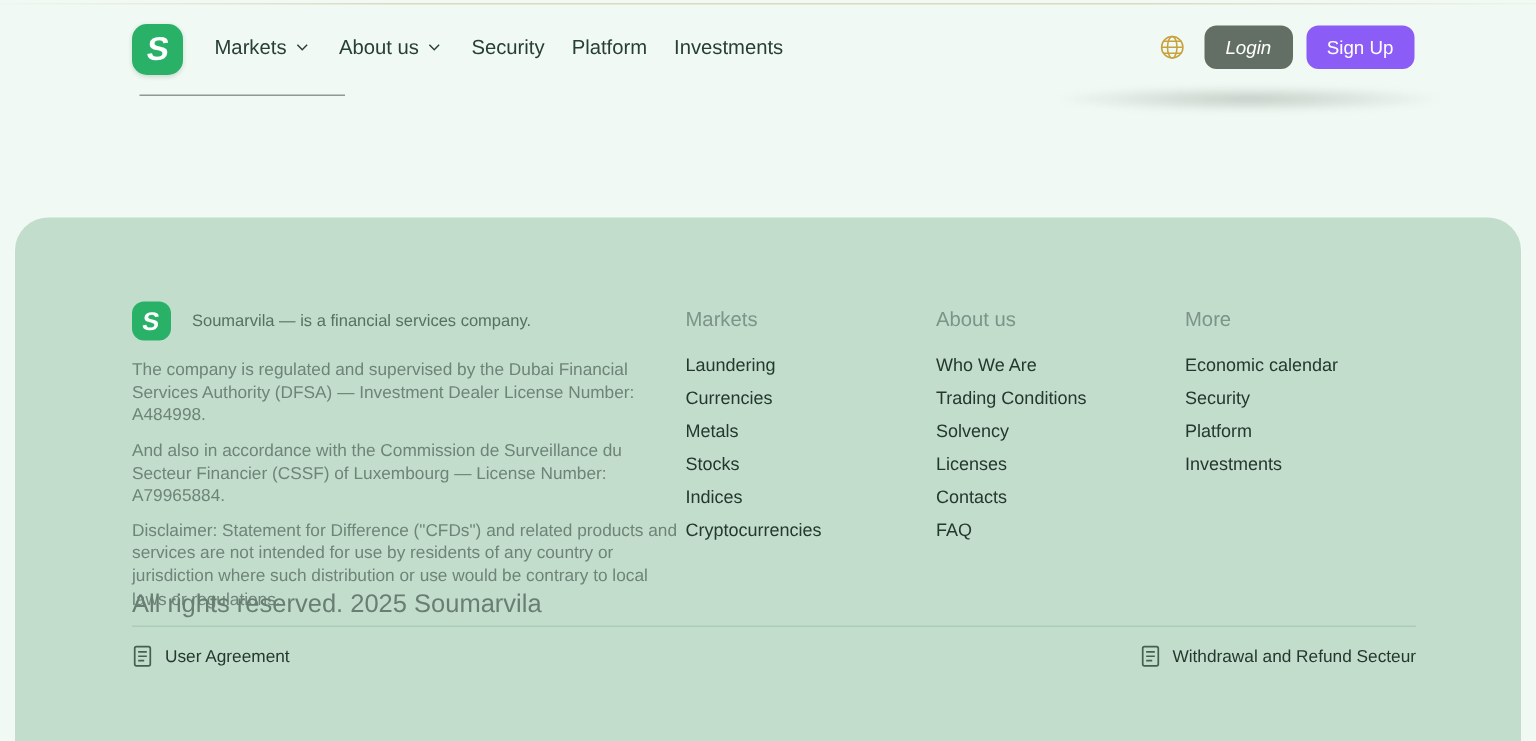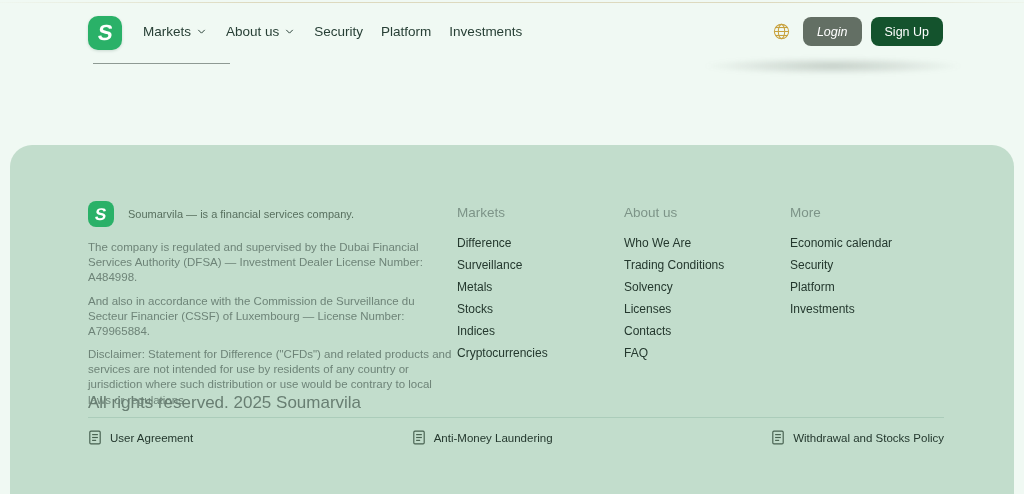--- a/index.html
+++ b/index.html
@@ -29,21 +29,21 @@
   .nav-item { display:flex; align-items:center; gap:4px; font-size:13.5px; color:#273f35; cursor:pointer; white-space:nowrap; }
   .chev { width:13px; height:13px; stroke:#273f35; stroke-width:1.8; fill:none; }
   .header-right { position:absolute; right:81px; top:0; height:63px; display:flex; align-items:center; gap:9px; }
   .globe { width:19px; height:19px; margin-right:3px; stroke:#c8a23d; stroke-width:1.3; fill:none; cursor:pointer; }
   .btn {
     border:none; border-radius:8px; height:29px; padding:0 14px;
     font-size:12.5px; color:#fff; font-family:inherit; cursor:pointer;
     display:flex; align-items:center;
   }
   .btn-login  { background:#636f64;font-style:italic; }
-  .btn-signup { background:#14532d;text-align:center; }
+  .btn-signup { background:#8b5cf6;text-align:center; }
 
   .under-logo-line { position:absolute; left:93px; top:63px; width:137px; height:1px; background:#8e9a93; }
   .soft-shadow {
     position:absolute; left:698px; top:57px; width:270px; height:18px;
     background:radial-gradient(ellipse at center, rgba(95,108,98,0.30), rgba(95,108,98,0) 68%);
     filter:blur(2px); pointer-events:none;
   }
 
   
   .footer-panel {
@@ -133,22 +133,22 @@
       <div class="company-line">Soumarvila — is a financial services company.</div>
     </div>
     <p>The company is regulated and supervised by the Dubai Financial Services Authority (DFSA) — Investment Dealer License Number: A484998.</p>
     <p>And also in accordance with the Commission de Surveillance du Secteur Financier (CSSF) of Luxembourg — License Number: A79965884.</p>
     <p>Disclaimer: Statement for Difference ("CFDs") and related products and services are not intended for use by residents of any country or jurisdiction where such distribution or use would be contrary to local laws or regulations.</p>
   </div>
 
   <div class="cols">
     <div class="col-1">
       <div class="col-title">Markets</div>
-      <a class="col-link">Difference</a>
-      <a class="col-link">Surveillance</a>
+      <a class="col-link">Laundering</a>
+      <a class="col-link">Currencies</a>
       <a class="col-link">Metals</a>
       <a class="col-link">Stocks</a>
       <a class="col-link">Indices</a>
       <a class="col-link">Cryptocurrencies</a>
     </div>
     <div class="col-2">
       <div class="col-title">About us</div>
       <a class="col-link">Who We Are</a>
       <a class="col-link">Trading Conditions</a>
       <a class="col-link">Solvency</a>
@@ -178,26 +178,17 @@
         </svg>
       <span class="doc-label">User Agreement</span>
     </div>
     <div class="doc-item">
       <svg class="doc-icon" viewBox="0 0 24 26">
           <rect x="3" y="2" width="18" height="22" rx="2"></rect>
           <line x1="7" y1="8" x2="17" y2="8"></line>
           <line x1="7" y1="13" x2="17" y2="13"></line>
           <line x1="7" y1="18" x2="14" y2="18"></line>
         </svg>
-      <span class="doc-label">Anti-Money Laundering</span>
-    </div>
-    <div class="doc-item">
-      <svg class="doc-icon" viewBox="0 0 24 26">
-          <rect x="3" y="2" width="18" height="22" rx="2"></rect>
-          <line x1="7" y1="8" x2="17" y2="8"></line>
-          <line x1="7" y1="13" x2="17" y2="13"></line>
-          <line x1="7" y1="18" x2="14" y2="18"></line>
-        </svg>
-      <span class="doc-label">Withdrawal and Stocks Policy</span>
+      <span class="doc-label">Withdrawal and Refund Secteur</span>
     </div>
   </div>
 
 </footer>
 
 </body></html>

